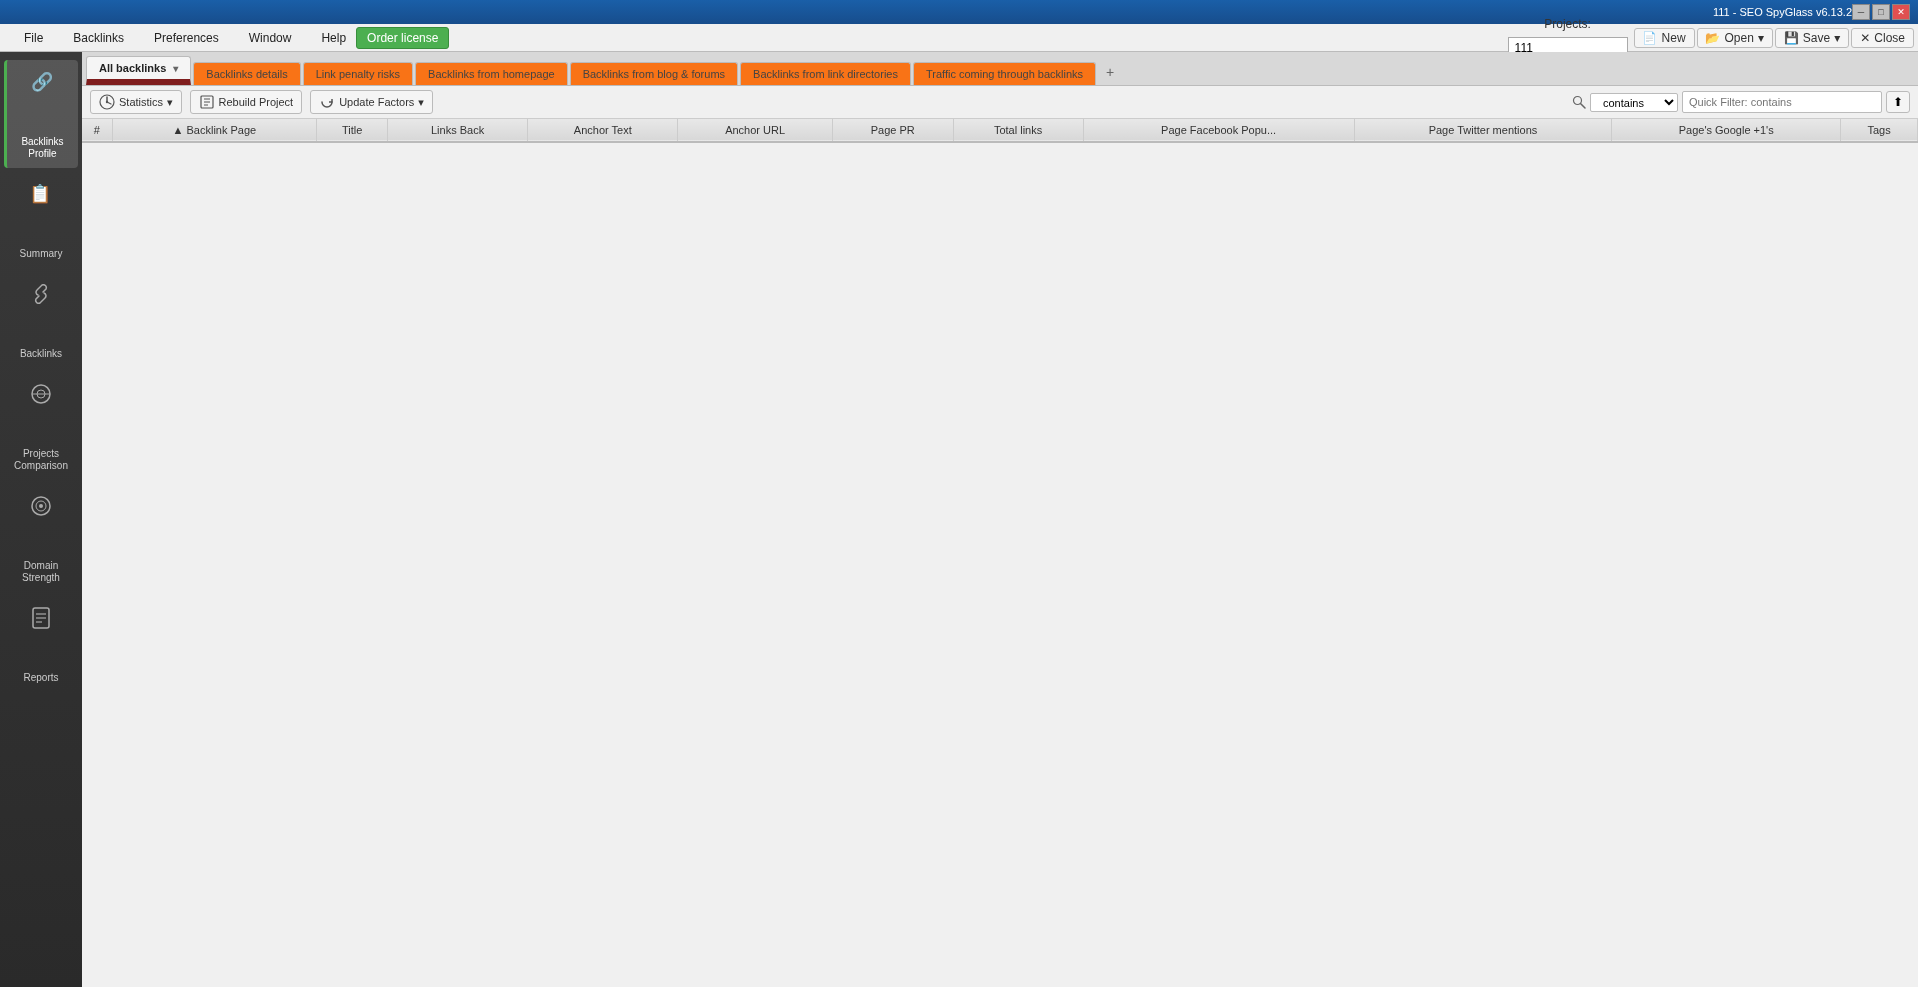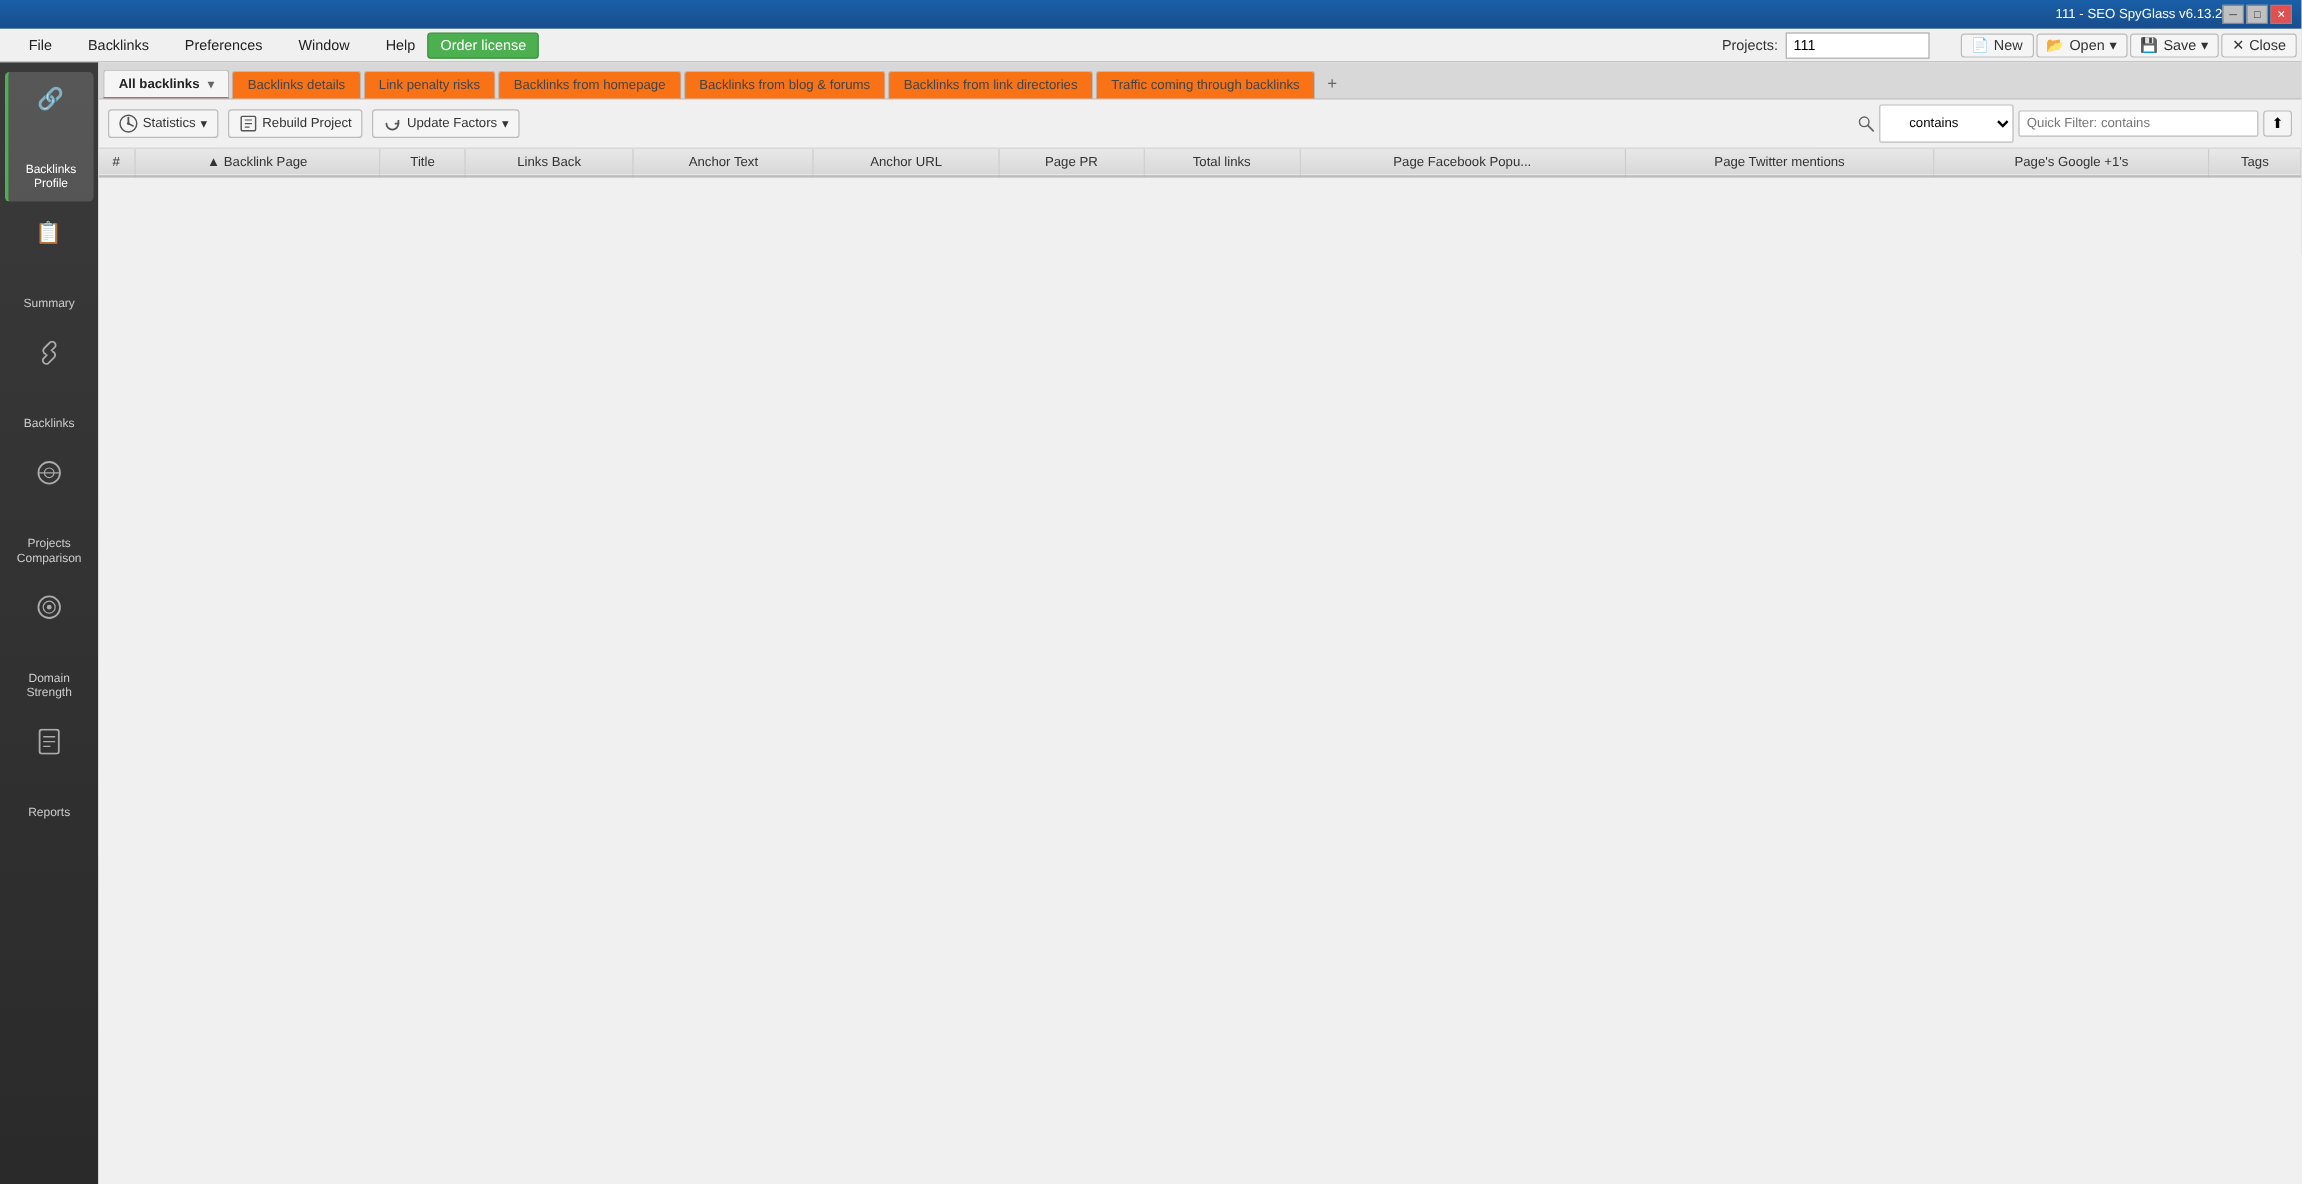--- a/index.html
+++ b/index.html
@@ -51,21 +51,21 @@
       color: #fff;
       border: 1px solid #388e3c;
       border-radius: 3px;
       padding: 3px 10px;
       cursor: pointer;
       font-size: 12px;
       font-weight: normal;
     }
     .menu-spacer { flex: 1; }
     .projects-area {
-      display: flex; align-items: center; gap: 6px; margin-right: 24px;
+      display: flex; align-items: center; gap: 6px; margin-right: 4px; flex-direction: column;
     }
     .projects-label { font-size: 12px; color: #333; }
     .projects-dropdown {
       background: #fff;
       border: 1px solid #aaa;
       padding: 2px 6px;
       font-size: 12px;
       width: 120px;
       height: 22px;
     }
@@ -148,21 +148,21 @@
       border-radius: 3px 3px 0 0;
       cursor: pointer;
       font-size: 11px;
       color: #444;
       white-space: nowrap;
     }
     .tab.active {
       background: #f5f5f5;
       color: #222;
       font-weight: bold;
-      border-bottom: 1px solid #7f1d1d;
+      border-bottom: 6px solid #7f1d1d;
       text-align: right;
     }
     .tab-add {
       padding: 5px 8px;
       background: transparent;
       border: none;
       cursor: pointer;
       font-size: 14px;
       color: #666;
     }
@@ -193,23 +193,23 @@
       display: flex; align-items: center; justify-content: center;
       font-size: 13px;
     }
     .toolbar-spacer { flex: 1; }
     .filter-area {
       display: flex; align-items: center; gap: 4px;
     }
     .filter-select {
       background: #fff;
       border: 1px solid #bbb;
-      padding: 2px 20px;
-      font-size: 11px;
-      height: 32px;
+      padding: 2px 8px;
+      font-size: 11px;
+      height: 19px;
       border-radius: 2px;
     }
     .filter-input {
       background: #fff;
       border: 1px solid #bbb;
       padding: 2px 6px;
       font-size: 11px;
       height: 22px;
       width: 200px;
       border-radius: 2px;

